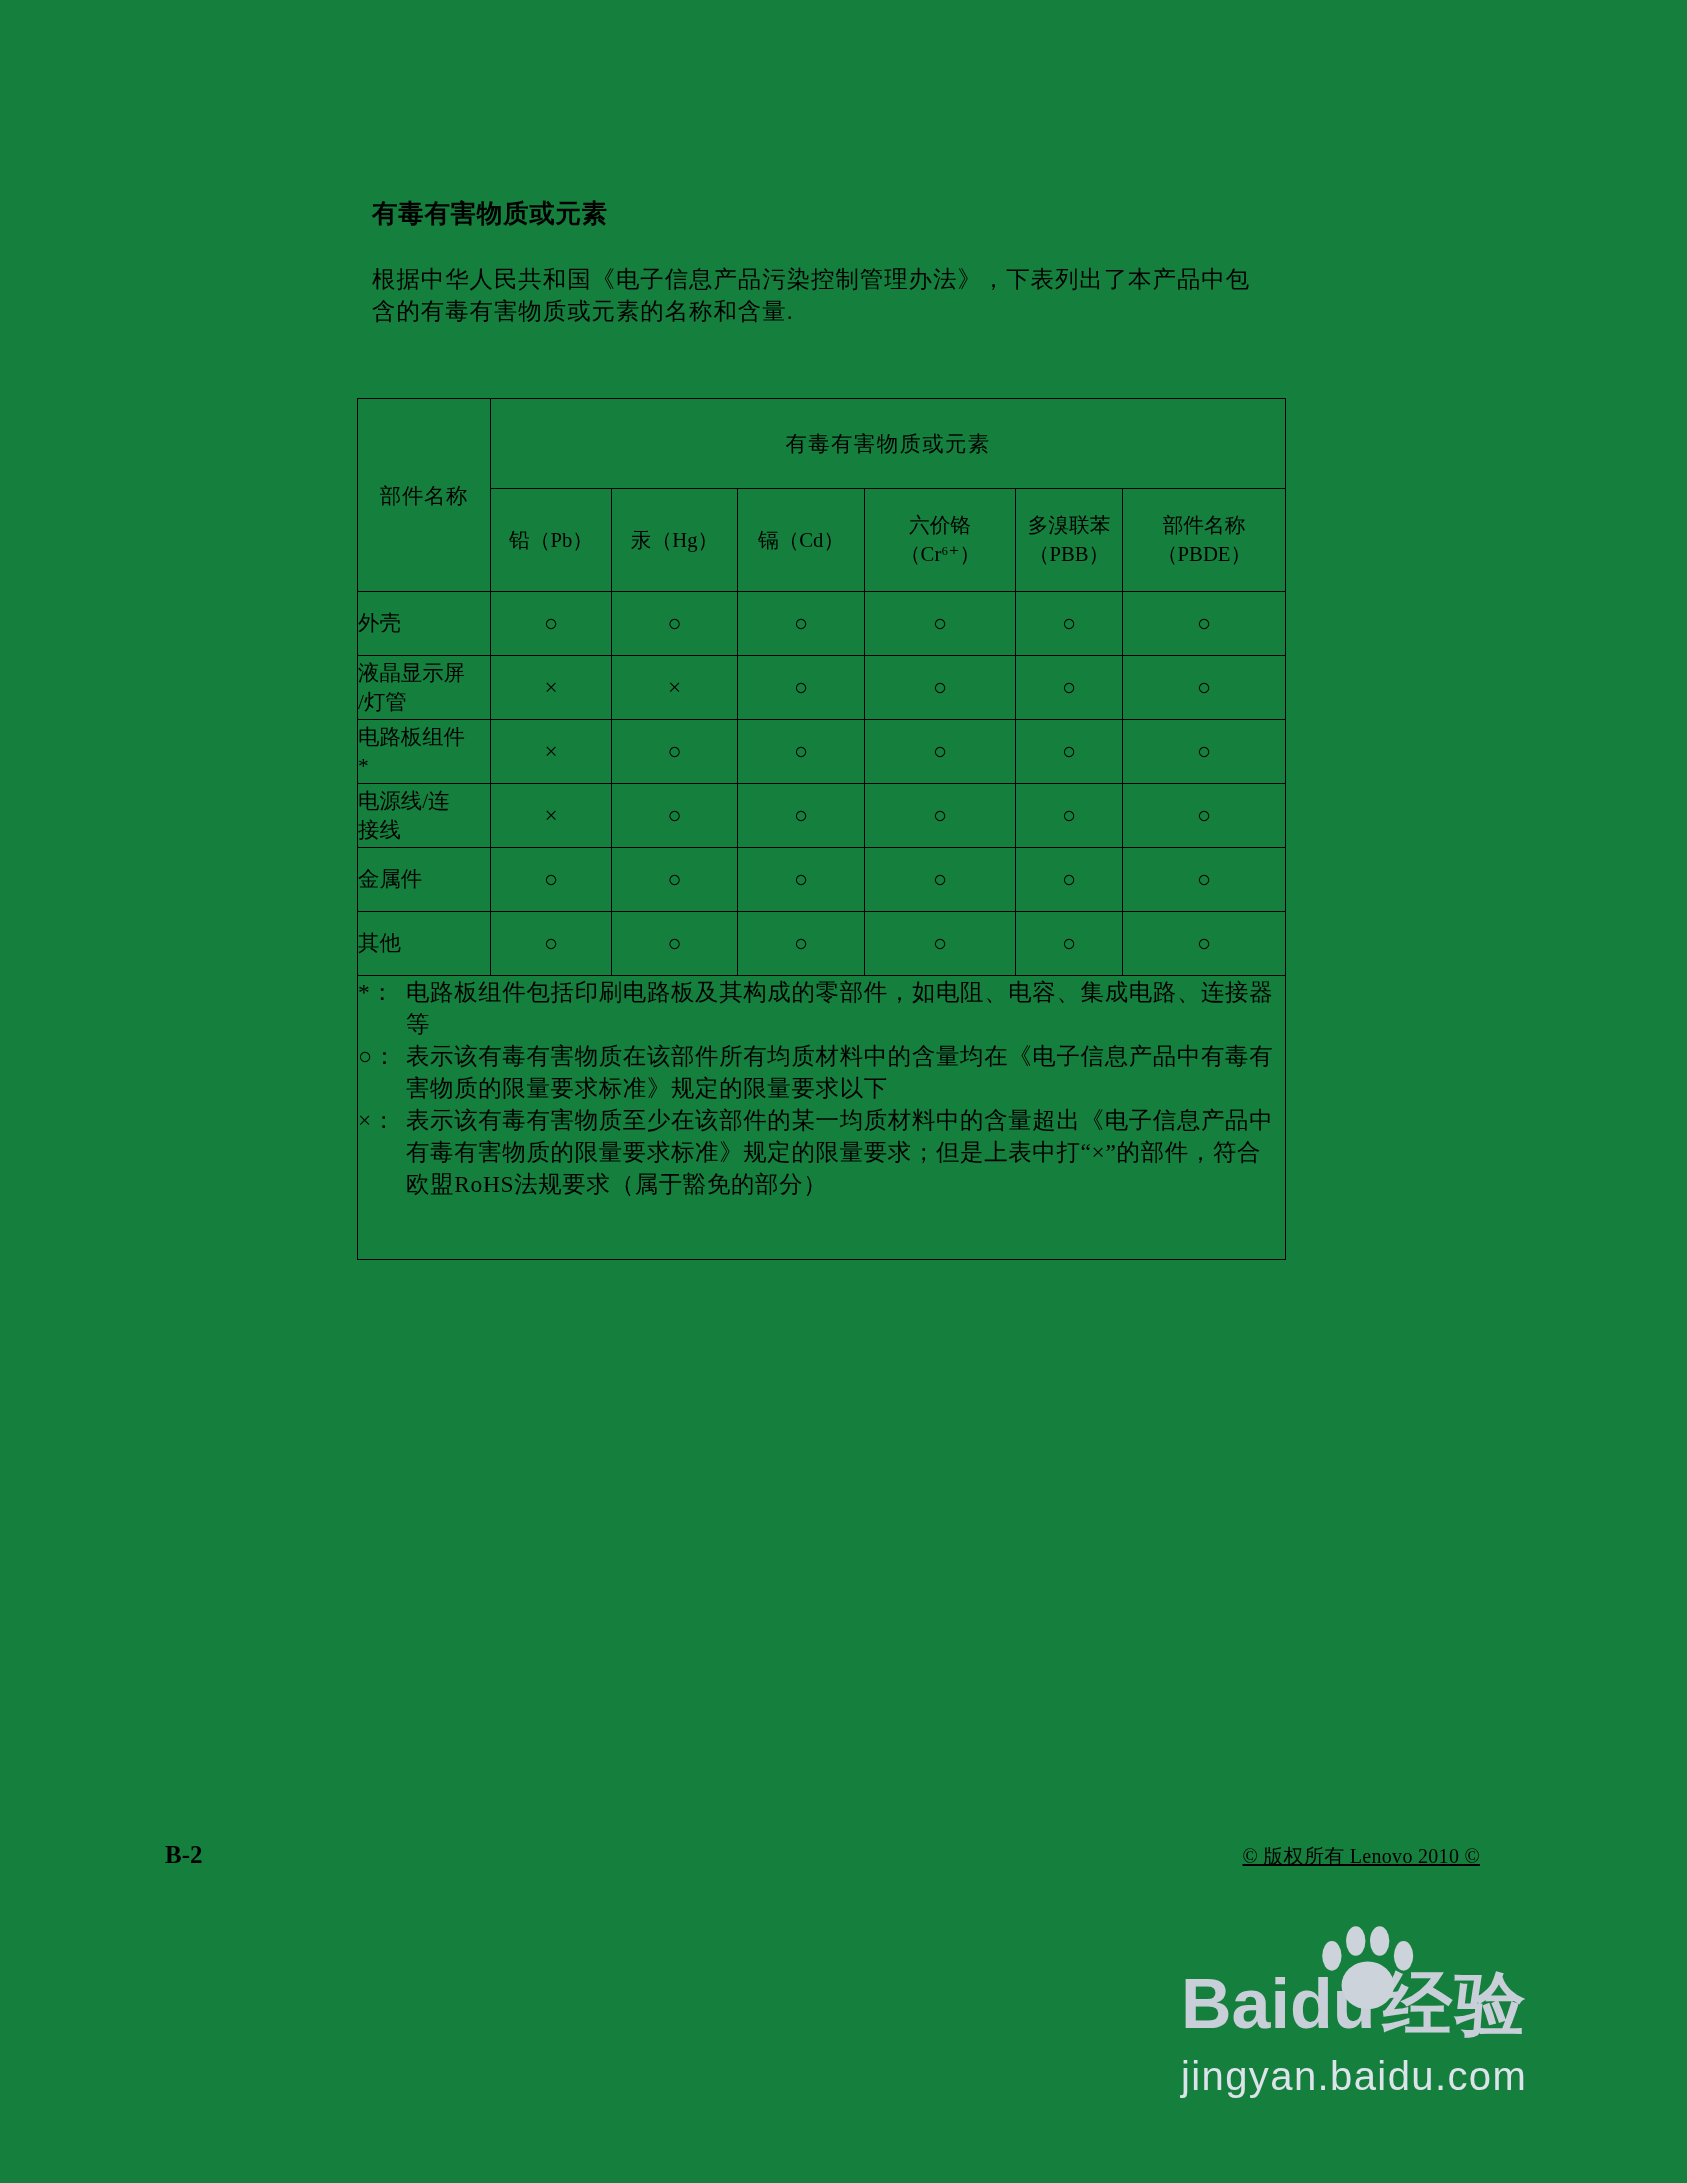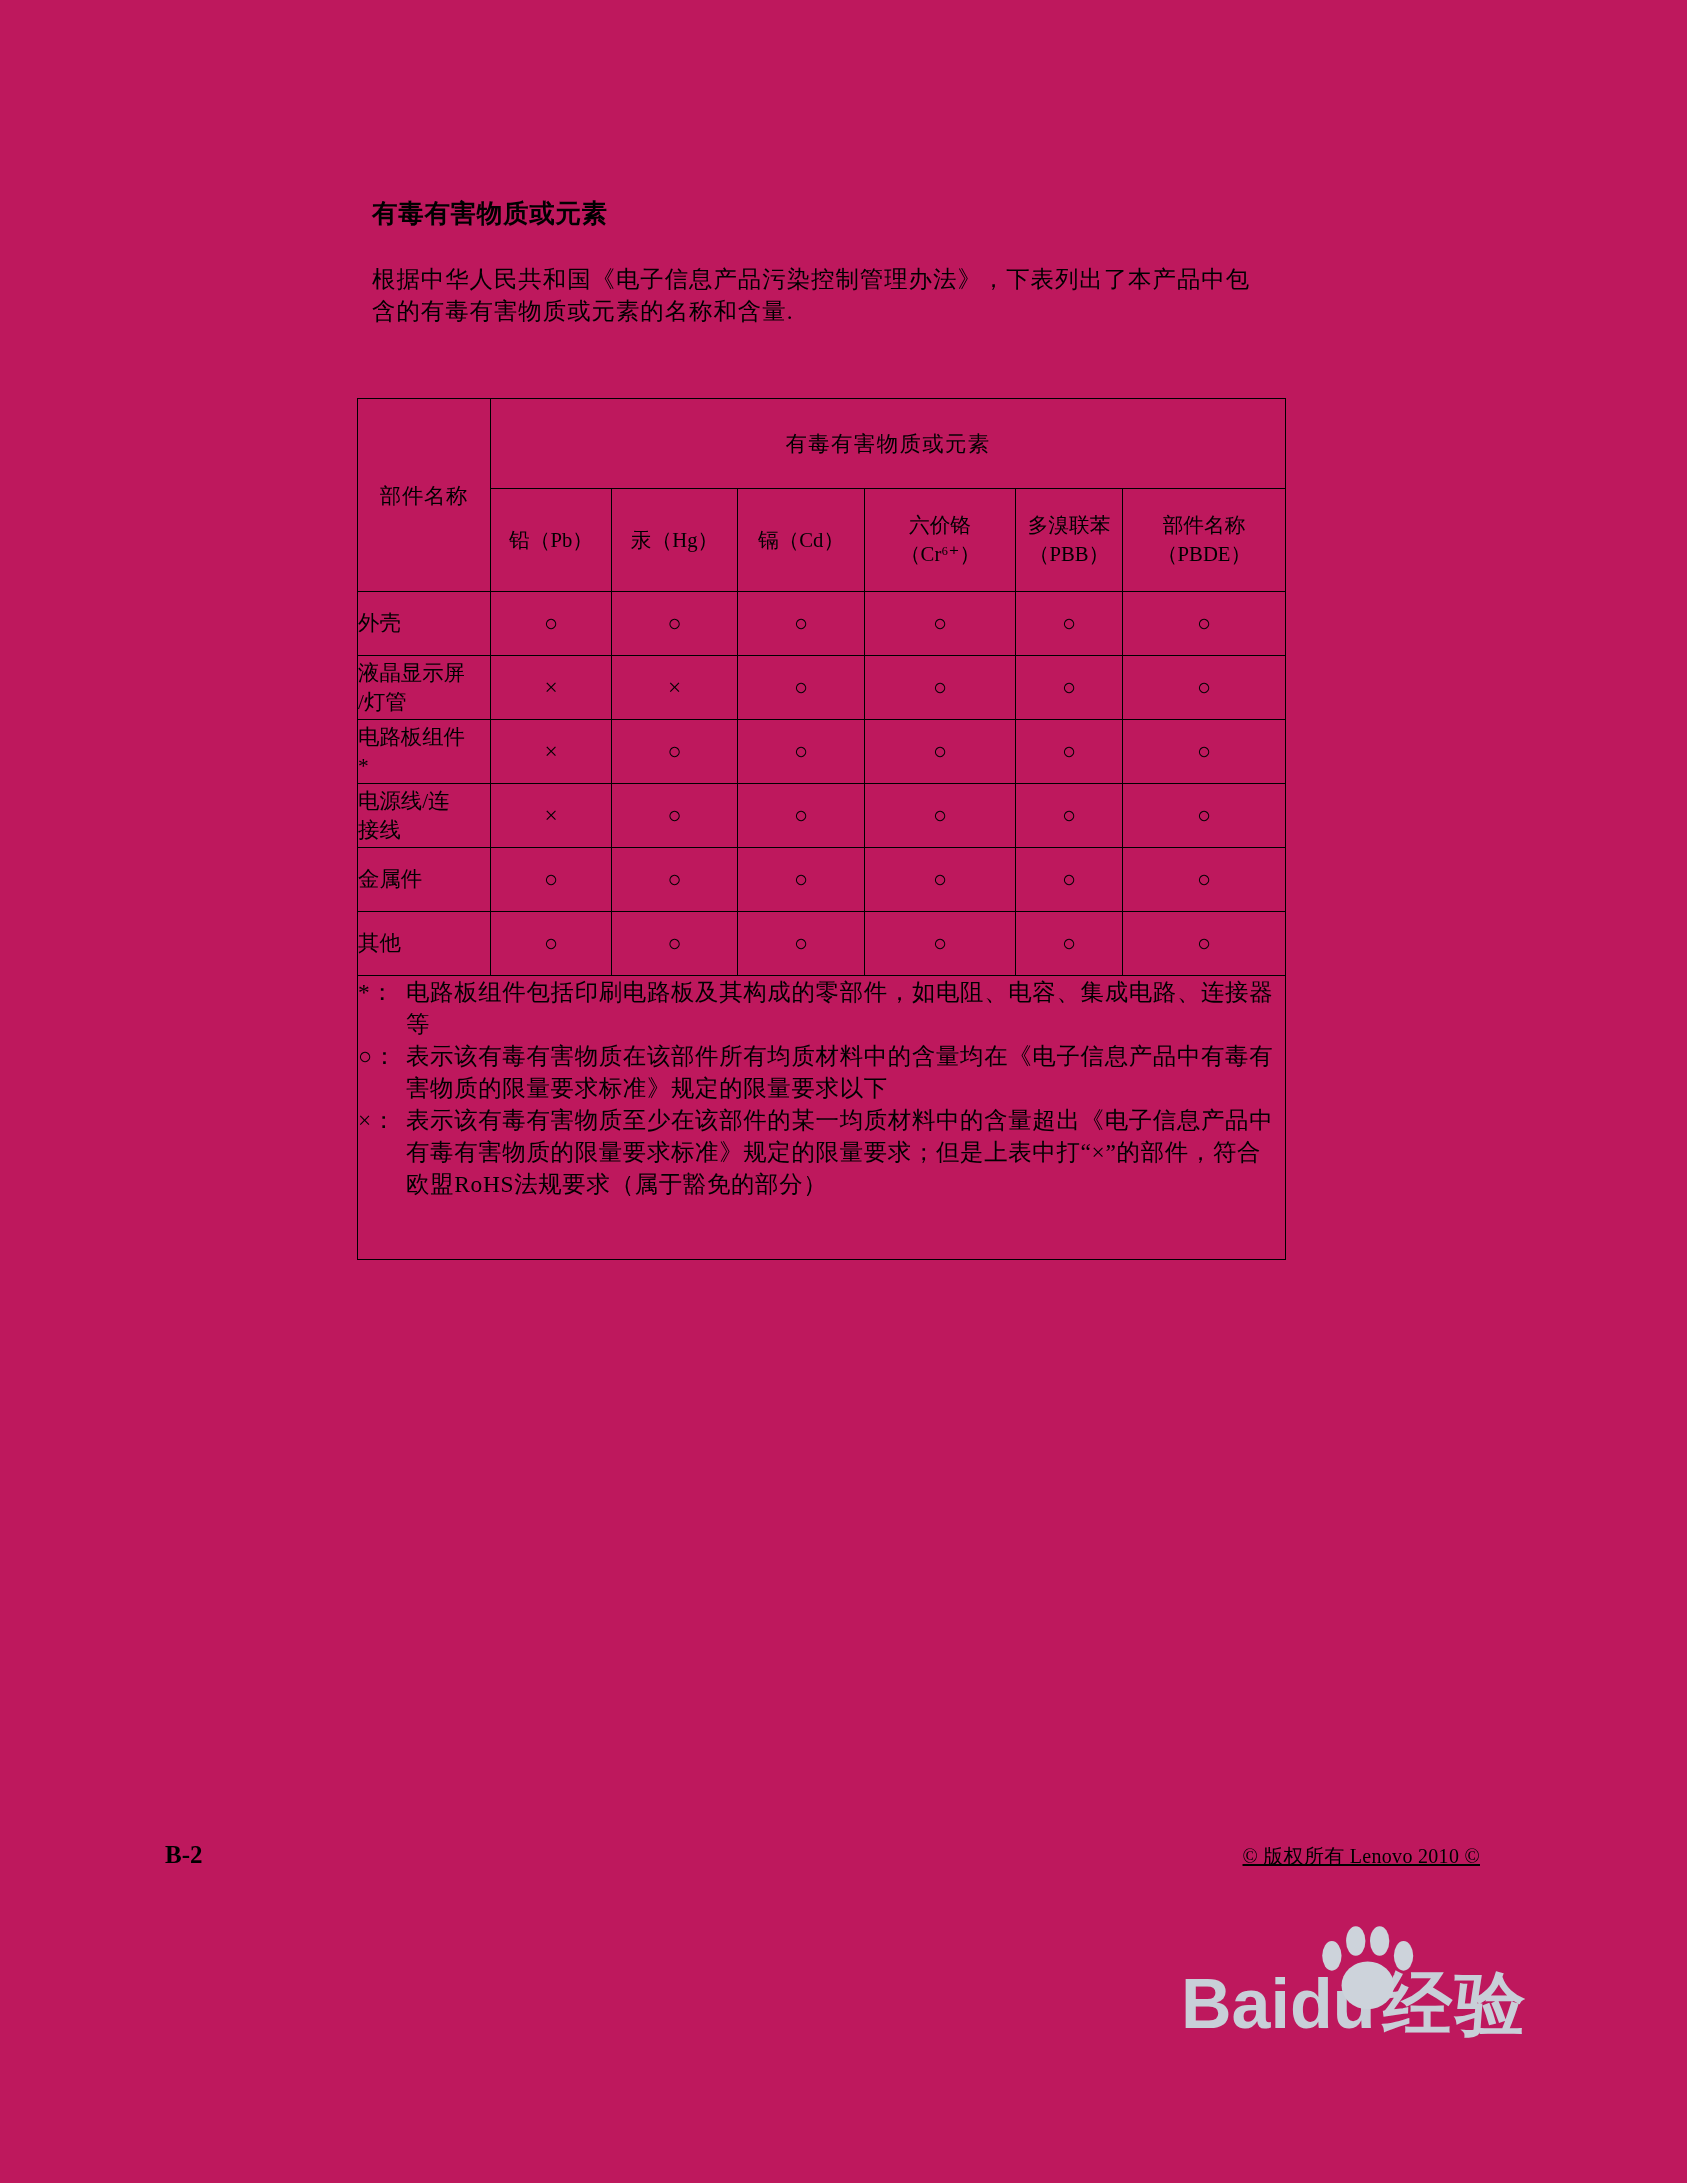--- a/index.html
+++ b/index.html
@@ -1,17 +1,17 @@
 <!DOCTYPE html>
 <html style="font-size:11px"><head>
 <meta charset="utf-8">
 <style>
   html,body { margin:0; padding:0; background:#ffffff; }
   .page {
-    position:relative; width:1687px; height:2183px; background:#be185d;
+    position:relative; width:1687px; height:2183px; background:#15803d;
     font-family:"Liberation Serif","DejaVu Serif",serif; color:#000; overflow:hidden;
   }
   .heading {
     position:absolute; left:372px; top:196px;
     font-size:25.5px; font-weight:bold; letter-spacing:0.7px;
   }
   .intro {
     position:absolute; left:372px; top:263px; width:923px;
     font-size:23.4px; line-height:32px; letter-spacing:1px; white-space:pre-line;
   }
@@ -178,16 +178,17 @@
           <g fill="#cdd3db">
             <ellipse cx="20" cy="28" rx="8.5" ry="13"></ellipse>
             <ellipse cx="41" cy="15" rx="8.5" ry="13"></ellipse>
             <ellipse cx="62" cy="15" rx="8.5" ry="13"></ellipse>
             <ellipse cx="83" cy="28" rx="8.5" ry="13"></ellipse>
             <ellipse cx="51.5" cy="54" rx="23" ry="21"></ellipse>
           </g>
         </svg>
       </span>
     </div>
+    <div class="wm-url">jingyan.baidu.com</div>
   </div>
 
 </div>
 
 
 </body></html>

